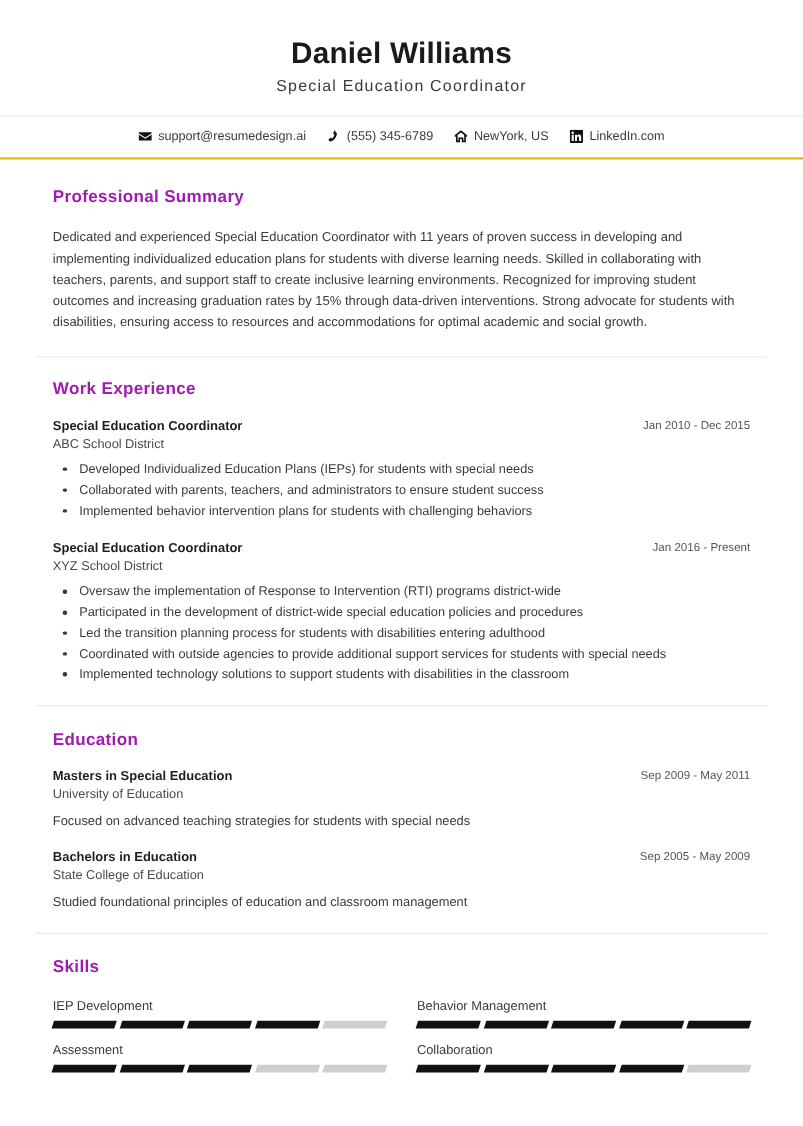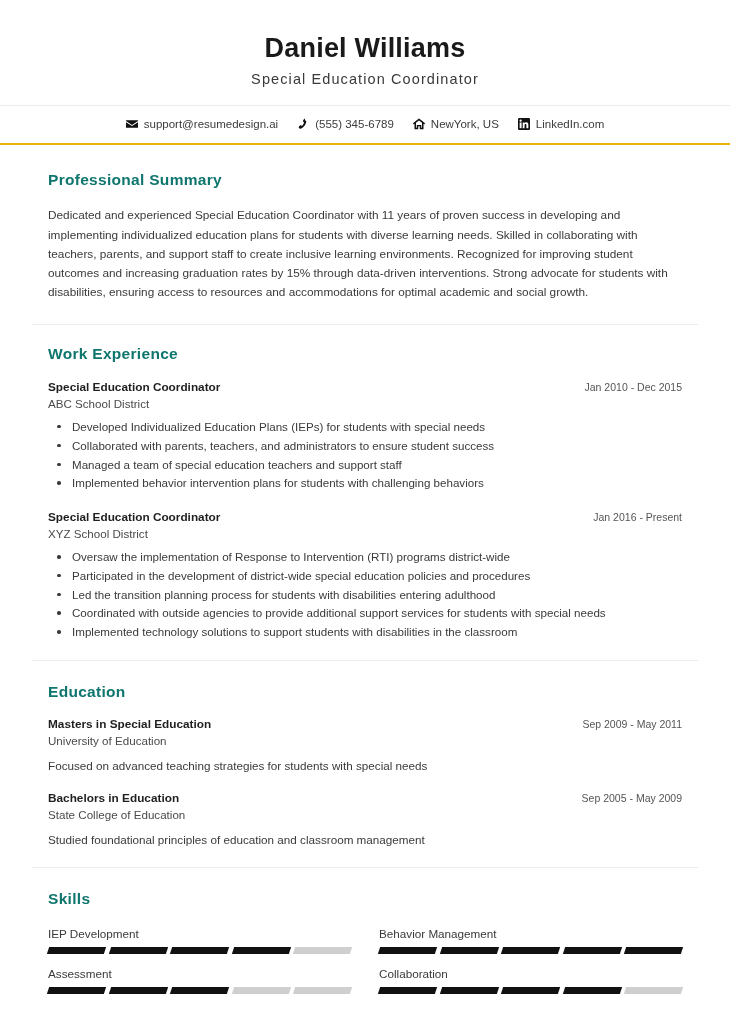--- a/index.html
+++ b/index.html
@@ -38,21 +38,21 @@
   .contact-item .ico {
     display:inline-flex; align-items:center; justify-content:center;
     width:12px; height:12px; color:#111;
   }
   .contact-item .ico svg { display:block; }
 
   
   .section { padding:0 48px; }
   .divider { height:1px; background:#ececec; margin:0 32px; }
   .sec-title {
-    font-size:15.5px; font-weight:bold; color:#0f766e;
+    font-size:15.5px; font-weight:bold; color:#a21caf;
     letter-spacing:0.3px;
   }
 
   
   .summary-wrap { padding-top:26px; padding-bottom:22px; }
   .summary-text {
     margin-top:17px; font-size:11.8px; line-height:1.62;
     color:#3a3a3a; text-align:left;
   }
 
@@ -169,21 +169,20 @@
     <div id="work-entries">
         <div class="entry">
           <div class="entry-head">
             <div class="entry-role">Special Education Coordinator</div>
             <div class="entry-date">Jan 2010 - Dec 2015</div>
           </div>
           <div class="entry-org">ABC School District</div>
           <ul class="bullets">
             <li>Developed Individualized Education Plans (IEPs) for students with special needs</li>
             <li>Collaborated with parents, teachers, and administrators to ensure student success</li>
-            <li>Managed a team of special education teachers and support staff</li>
             <li>Implemented behavior intervention plans for students with challenging behaviors</li>
           </ul>
         </div>
         <div class="entry">
           <div class="entry-head">
             <div class="entry-role">Special Education Coordinator</div>
             <div class="entry-date">Jan 2016 - Present</div>
           </div>
           <div class="entry-org">XYZ School District</div>
           <ul class="bullets">

